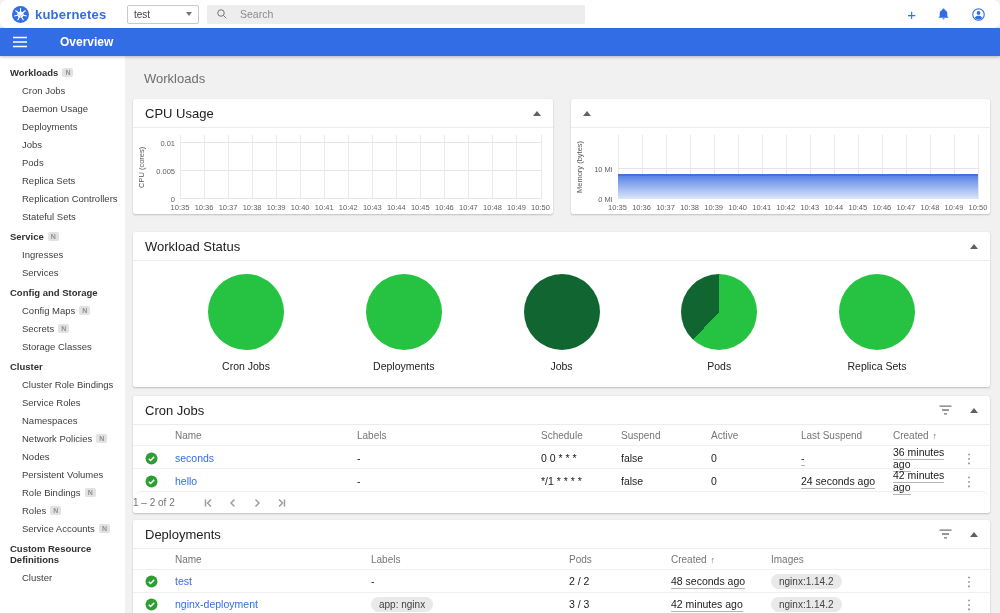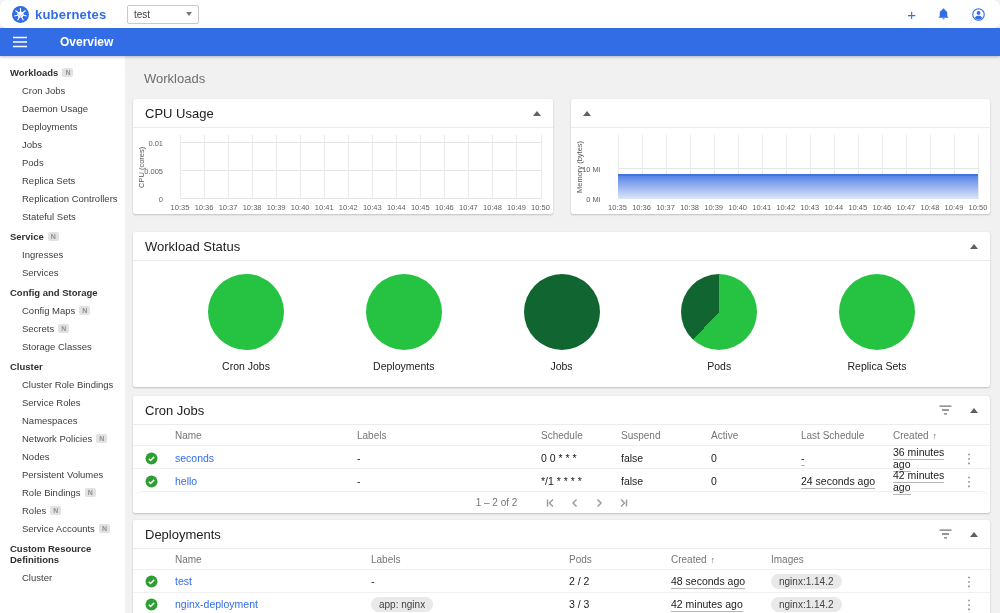--- a/index.html
+++ b/index.html
@@ -38,21 +38,21 @@
   .card { background:#fff; border-radius:2px; box-shadow:0 1px 2px rgba(0,0,0,.2), 0 0 1px rgba(0,0,0,.1); }
   .card-header { height:29px; display:flex; align-items:center; padding:0 12px; border-bottom:1px solid #ececec; }
   .card-title { font-size:13px; color:#212121; flex:1; }
   .hdr-icons { display:flex; align-items:center; gap:18px; }
   
   .charts-row { display:flex; gap:18px; }
   .chart-card { flex:1; height:115px; }
   .chart { height:85px; padding:7px 12px 0 4px; display:grid; grid-template-columns:13px 30px 1fr; grid-template-rows:1fr 14px; }
   .ylabel { grid-row:1/2; writing-mode:vertical-rl; transform:rotate(180deg); font-size:7.5px; color:#555; text-align:center; }
   .yticks { position:relative; }
-  .ytick { position:absolute; right:17px; transform:translateY(-50%); font-size:7.5px; color:#616161; white-space:nowrap;margin-left:20px; }
+  .ytick { position:absolute; right:5px; transform:translateY(-50%); font-size:7.5px; color:#616161; white-space:nowrap;margin-left:20px; }
   .plot { position:relative; }
   .hgrid { position:absolute; left:0; right:0; height:1px; background:#e5e5e5; }
   .vgrid { position:absolute; top:0; bottom:0; width:1px; background:#e9e9e9; }
   .area { position:absolute; left:0; right:0; bottom:0; border-top:2px solid #4472e0;
     background:linear-gradient(180deg,#5b86e8 0%,#a9c0f1 60%,#dde7fa 100%); }
   .xaxis { grid-column:3/4; position:relative; }
   .xtick { position:absolute; top:4px; transform:translateX(-50%); font-size:7.5px; color:#616161; white-space:nowrap; }
   
   .status-card { margin-top:18px; height:155px; }
   .pies { display:flex; justify-content:space-between; padding:13px 48px 0; }
@@ -65,21 +65,21 @@
   .thead, .trow { display:grid; align-items:center; padding:0 8px 0 12px; }
   .t-cron { grid-template-columns:30px 182px 184px 80px 90px 90px 92px 1fr 26px; }
   .t-dep  { grid-template-columns:30px 196px 198px 102px 100px 1fr 26px; }
   .thead { height:20px; font-size:10px; color:#757575; }
   .trow { height:23px; border-top:1px solid #f0f0f0; font-size:10.5px; color:#212121; }
   .sort-arrow { color:#757575; font-size:9px; margin-left:4px; }
   .row-link { color:#326de6; cursor:pointer; text-decoration:none; }
   .tip { border-bottom:1px solid #b5b5b5; padding-bottom:1px; }
   .chip { background:#e9e9e9; border-radius:9px; padding:2px 8px; font-size:10px; color:#424242; white-space:nowrap; }
   .menu-dots { color:#757575; font-size:13px; text-align:center; cursor:pointer; line-height:1; }
-  .pager { height:22px; border-top:1px solid #f0f0f0; display:flex; align-items:center; justify-content:center; padding-right:12px;border-radius:9px; }
+  .pager { height:22px; border-top:1px solid #f0f0f0; display:flex; align-items:center; justify-content:flex-start; padding-right:12px;border-radius:9px; }
   .pg-text { font-size:10px; color:#757575; margin-right:22px; }
   .pg-btn { width:24px; display:flex; justify-content:center; cursor:pointer; }
   svg { display:block; }
 </style>
 </head>
 <body>
 
 <div class="topbar">
   <div class="brand">
     <span>
@@ -96,20 +96,29 @@
           <line x1="10" y1="10" x2="4.1" y2="5.3"></line>
         </g>
       </svg>
     </span>
     <span class="brand-name">kubernetes</span>
   </div>
   <div class="ns-box">
     <span>test</span>
     <span class="caret-down"></span>
   </div>
+  <div class="search-box">
+    <span>
+      <svg width="12" height="12" viewBox="0 0 24 24">
+          <circle cx="10" cy="10" r="6.5" fill="none" stroke="#757575" stroke-width="2"></circle>
+          <line x1="15" y1="15" x2="20.5" y2="20.5" stroke="#757575" stroke-width="2"></line>
+        </svg>
+    </span>
+    <input type="text" placeholder="Search" style="">
+  </div>
   <div class="top-icons">
     <span class="plus-icon icon-btn">+</span>
     <span class="icon-btn">
       <svg width="13" height="14" viewBox="0 0 24 24" fill="#326de6">
           <path d="M12 22a2 2 0 0 0 2-2h-4a2 2 0 0 0 2 2zm7-6v-5c0-3.2-1.8-5.9-4.7-6.6V4a2.3 2.3 0 0 0-4.6 0v.4C6.8 5.1 5 7.8 5 11v5l-1.8 1.8V19h17.6v-1.2L19 16z"></path>
         </svg>
     </span>
     <span class="icon-btn">
       <svg width="15" height="15" viewBox="0 0 24 24">
         <circle cx="12" cy="12" r="9.2" fill="none" stroke="#326de6" stroke-width="1.8"></circle>
@@ -384,21 +393,21 @@
         </div>
       </div>
       <div>
           <div class="thead t-cron">
             <span></span>
             <span><span>Name</span></span>
             <span><span>Labels</span></span>
             <span><span>Schedule</span></span>
             <span><span>Suspend</span></span>
             <span><span>Active</span></span>
-            <span><span>Last Schedule</span></span>
+            <span><span>Last Suspend</span></span>
             <span><span>Created</span><span class="sort-arrow">↑</span></span>
             <span></span>
           </div>
           <div class="trow t-cron">
             <span>
               <svg width="13" height="13" viewBox="0 0 24 24">
                 <circle cx="12" cy="12" r="11" fill="#2e9e33"></circle>
                 <path d="M7 12.5l3.2 3.2L17 9" stroke="#fff" stroke-width="2.6" fill="none"></path>
               </svg>
             </span>

